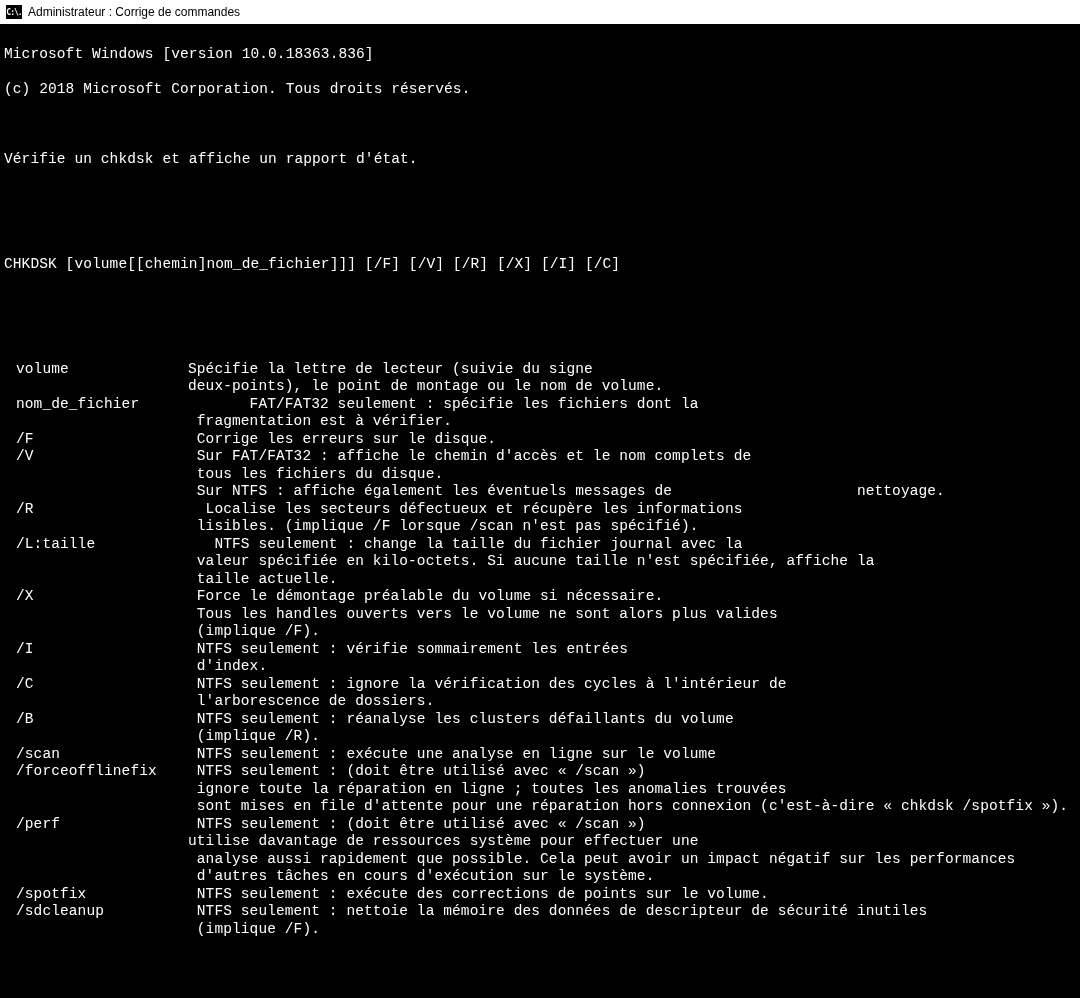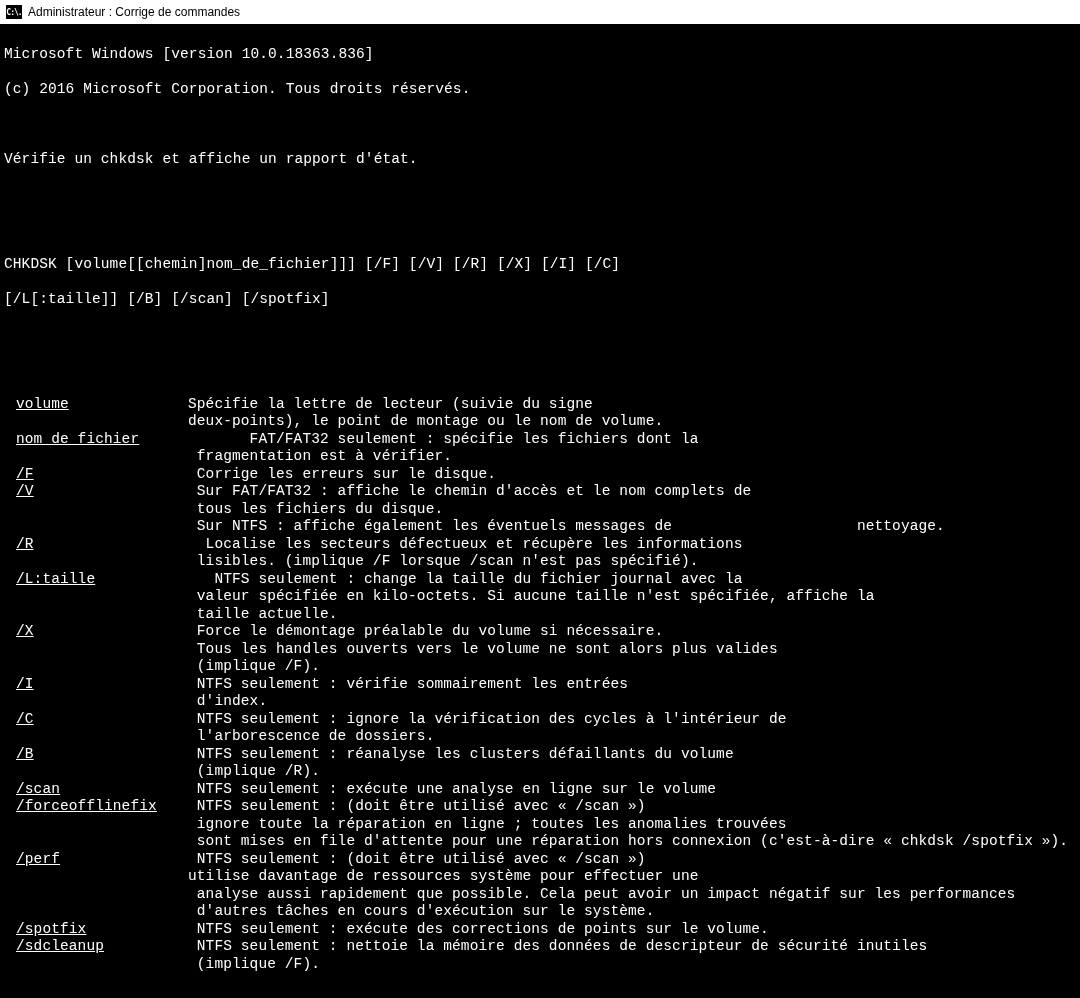--- a/index.html
+++ b/index.html
@@ -38,40 +38,39 @@
       padding-top:1px;
     }
     .terminal {
       padding: 4px 4px;
       white-space: pre;
       line-height: 17.5px;
       letter-spacing: 0.1px;
     }
     .line { display: block; }
     .opt-row { display: flex; }
-    .opt-key { width: 184px; flex-shrink: 0; padding-left: 12px; text-decoration: underline;}
+    .opt-key { width: 184px; flex-shrink: 0; padding-left: 12px;}
     .opt-desc { flex: 1; }
   </style>
 </head>
 <body>
 
 <div class="titlebar">
   <span class="titlebar-icon">C:\.</span>
   <span>Administrateur : Corrige de commandes</span>
 </div>
 
 <div class="terminal">
 <span class="line">Microsoft Windows [version 10.0.18363.836]</span>
-<span class="line">(c) 2016 Microsoft Corporation. Tous droits réservés.</span>
+<span class="line">(c) 2018 Microsoft Corporation. Tous droits réservés.</span>
 <span class="line"> </span>
 <span class="line">Vérifie un chkdsk et affiche un rapport d'état.</span>
 <span class="line"> </span>
 <span class="line"> </span>
 <span class="line">CHKDSK [volume[[chemin]nom_de_fichier]]] [/F] [/V] [/R] [/X] [/I] [/C]</span>
-<span class="line">[/L[:taille]] [/B] [/scan] [/spotfix]</span>
 <span class="line"> </span>
 <span class="line"> </span>
 <div id="options-container"><div class="opt-row"><span class="opt-key">volume</span><span class="opt-desc">Spécifie la lettre de lecteur (suivie du signe</span></div><div class="opt-row"><span class="opt-key"></span><span class="opt-desc">deux-points), le point de montage ou le nom de volume.</span></div><div class="opt-row"><span class="opt-key">nom_de_fichier</span><span class="opt-desc">       FAT/FAT32 seulement : spécifie les fichiers dont la</span></div><div class="opt-row"><span class="opt-key"></span><span class="opt-desc"> fragmentation est à vérifier.</span></div><div class="opt-row"><span class="opt-key">/F</span><span class="opt-desc"> Corrige les erreurs sur le disque.</span></div><div class="opt-row"><span class="opt-key">/V</span><span class="opt-desc"> Sur FAT/FAT32 : affiche le chemin d'accès et le nom complets de</span></div><div class="opt-row"><span class="opt-key"></span><span class="opt-desc"> tous les fichiers du disque.</span></div><div class="opt-row"><span class="opt-key"></span><span class="opt-desc"> Sur NTFS : affiche également les éventuels messages de                     nettoyage.</span></div><div class="opt-row"><span class="opt-key">/R</span><span class="opt-desc">  Localise les secteurs défectueux et récupère les informations</span></div><div class="opt-row"><span class="opt-key"></span><span class="opt-desc"> lisibles. (implique /F lorsque /scan n'est pas spécifié).</span></div><div class="opt-row"><span class="opt-key">/L:taille</span><span class="opt-desc">   NTFS seulement : change la taille du fichier journal avec la</span></div><div class="opt-row"><span class="opt-key"></span><span class="opt-desc"> valeur spécifiée en kilo-octets. Si aucune taille n'est spécifiée, affiche la</span></div><div class="opt-row"><span class="opt-key"></span><span class="opt-desc"> taille actuelle.</span></div><div class="opt-row"><span class="opt-key">/X</span><span class="opt-desc"> Force le démontage préalable du volume si nécessaire.</span></div><div class="opt-row"><span class="opt-key"></span><span class="opt-desc"> Tous les handles ouverts vers le volume ne sont alors plus valides</span></div><div class="opt-row"><span class="opt-key"></span><span class="opt-desc"> (implique /F).</span></div><div class="opt-row"><span class="opt-key">/I</span><span class="opt-desc"> NTFS seulement : vérifie sommairement les entrées</span></div><div class="opt-row"><span class="opt-key"></span><span class="opt-desc"> d'index.</span></div><div class="opt-row"><span class="opt-key">/C</span><span class="opt-desc"> NTFS seulement : ignore la vérification des cycles à l'intérieur de</span></div><div class="opt-row"><span class="opt-key"></span><span class="opt-desc"> l'arborescence de dossiers.</span></div><div class="opt-row"><span class="opt-key">/B</span><span class="opt-desc"> NTFS seulement : réanalyse les clusters défaillants du volume</span></div><div class="opt-row"><span class="opt-key"></span><span class="opt-desc"> (implique /R).</span></div><div class="opt-row"><span class="opt-key">/scan</span><span class="opt-desc"> NTFS seulement : exécute une analyse en ligne sur le volume</span></div><div class="opt-row"><span class="opt-key">/forceofflinefix</span><span class="opt-desc"> NTFS seulement : (doit être utilisé avec « /scan »)</span></div><div class="opt-row"><span class="opt-key"></span><span class="opt-desc"> ignore toute la réparation en ligne ; toutes les anomalies trouvées</span></div><div class="opt-row"><span class="opt-key"></span><span class="opt-desc"> sont mises en file d'attente pour une réparation hors connexion (c'est-à-dire « chkdsk /spotfix »).</span></div><div class="opt-row"><span class="opt-key">/perf</span><span class="opt-desc"> NTFS seulement : (doit être utilisé avec « /scan »)</span></div><div class="opt-row"><span class="opt-key"></span><span class="opt-desc">utilise davantage de ressources système pour effectuer une</span></div><div class="opt-row"><span class="opt-key"></span><span class="opt-desc"> analyse aussi rapidement que possible. Cela peut avoir un impact négatif sur les performances</span></div><div class="opt-row"><span class="opt-key"></span><span class="opt-desc"> d'autres tâches en cours d'exécution sur le système.</span></div><div class="opt-row"><span class="opt-key">/spotfix</span><span class="opt-desc"> NTFS seulement : exécute des corrections de points sur le volume.</span></div><div class="opt-row"><span class="opt-key">/sdcleanup</span><span class="opt-desc"> NTFS seulement : nettoie la mémoire des données de descripteur de sécurité inutiles</span></div><div class="opt-row"><span class="opt-key"></span><span class="opt-desc"> (implique /F).</span></div></div>
 
 
 
 
 
 </div>
 

